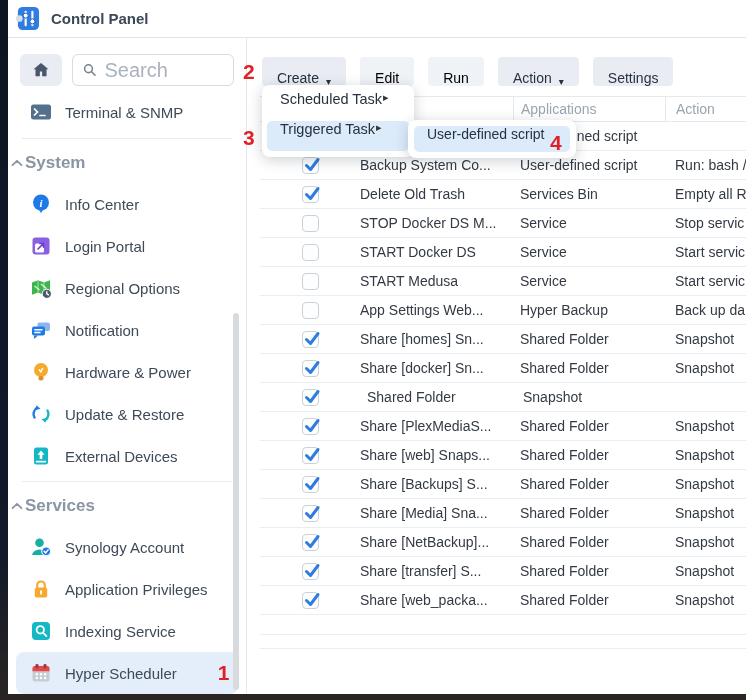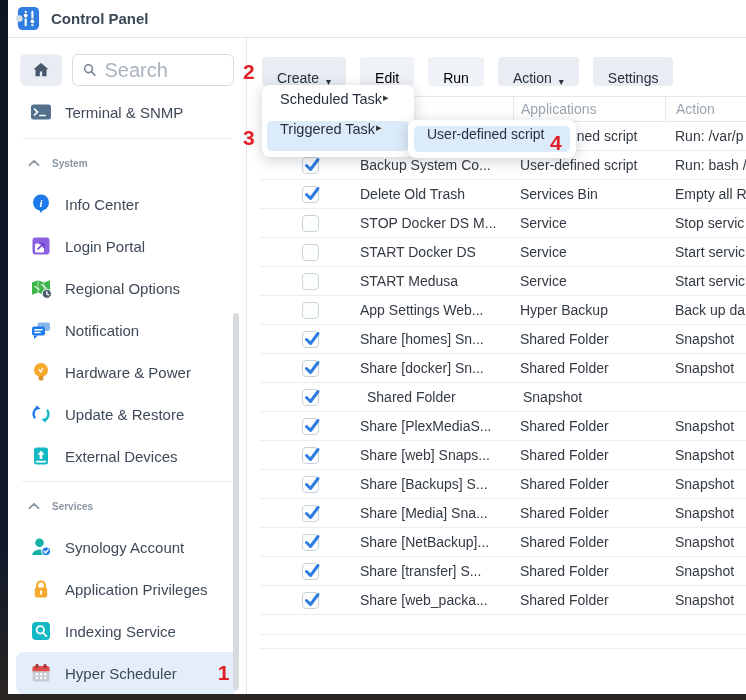--- a/index.html
+++ b/index.html
@@ -33,22 +33,22 @@
   .search-box input { border:none; outline:none; width:100%; font-size:20px; color:#a21caf;
     font-family:"Liberation Sans",sans-serif; }
   .search-box input::placeholder { color:#a9b3bd; }
   .side-item { height:44px; display:flex; align-items:center; gap:13px;
     padding:0 8px 0 14px; margin:0 8px; border-radius:8px;
     font-size:15px; color:#3f4a58; cursor:pointer; white-space:nowrap; }
   .side-item.h42 { height:42px; }
   .side-item.selected { background:#e4eefb; }
   .side-item .ico { width:22px; height:22px; flex:0 0 22px; }
   .side-divider { height:1px; background:#e7ecf1; margin:4px 14px; }
-  .side-section { height:40px; display:flex; align-items:center; gap:12px;
-    padding-left:20px; color:#8b96a3; font-size:10px; font-weight:bold; }
+  .side-section { height:40px; display:flex; align-items:center; gap:2px;
+    padding-left:3px; color:#8b96a3; font-size:17px; font-weight:bold; }
   .side-scrollbar { position:absolute; right:7px; top:275px; width:6px; height:377px;
     background:#d8dbde; border-radius:3px; }
   .ann-inline { color:#e11f26; font-weight:bold; font-size:21px; margin-left:28px; }
   
   .toolbar { padding:19px 0 0 15px; display:flex; gap:14px; }
   .tbtn { height:29px; padding:0 15px; background:#e9edf3; border:none; border-radius:4px;
     font-size:14px; color:#28313e; display:flex; align-items:flex-end; gap:7px;
     font-family:"Liberation Sans",sans-serif; cursor:pointer; white-space:nowrap; }
   .tbtn.disabled { color:#000000; background:#eff2f6; cursor:default; }
   .caret { font-size:10px; line-height:1; position:relative; top:1px; }
@@ -307,21 +307,20 @@
             <div class="trow">
     <div class="td-check">
       <span class="checkbox checked">
         <svg width="16" height="15" viewBox="0 0 16 15">
           <path d="M2.5 7.5 l4 4 L14 1.5" fill="none" stroke="#2e7ce0" stroke-width="3" stroke-linecap="round" stroke-linejoin="round"></path>
         </svg>
       </span>
     </div>
     <div class="td-name"></div>
     <div class="td-app">User-defined script</div>
-    <div class="td-action">Run: /var/p</div>
   </div>
             <div class="trow">
     <div class="td-check">
       <span class="checkbox checked">
         <svg width="16" height="15" viewBox="0 0 16 15">
           <path d="M2.5 7.5 l4 4 L14 1.5" fill="none" stroke="#2e7ce0" stroke-width="3" stroke-linecap="round" stroke-linejoin="round"></path>
         </svg>
       </span>
     </div>
     <div class="td-name">Backup System Co...</div>

